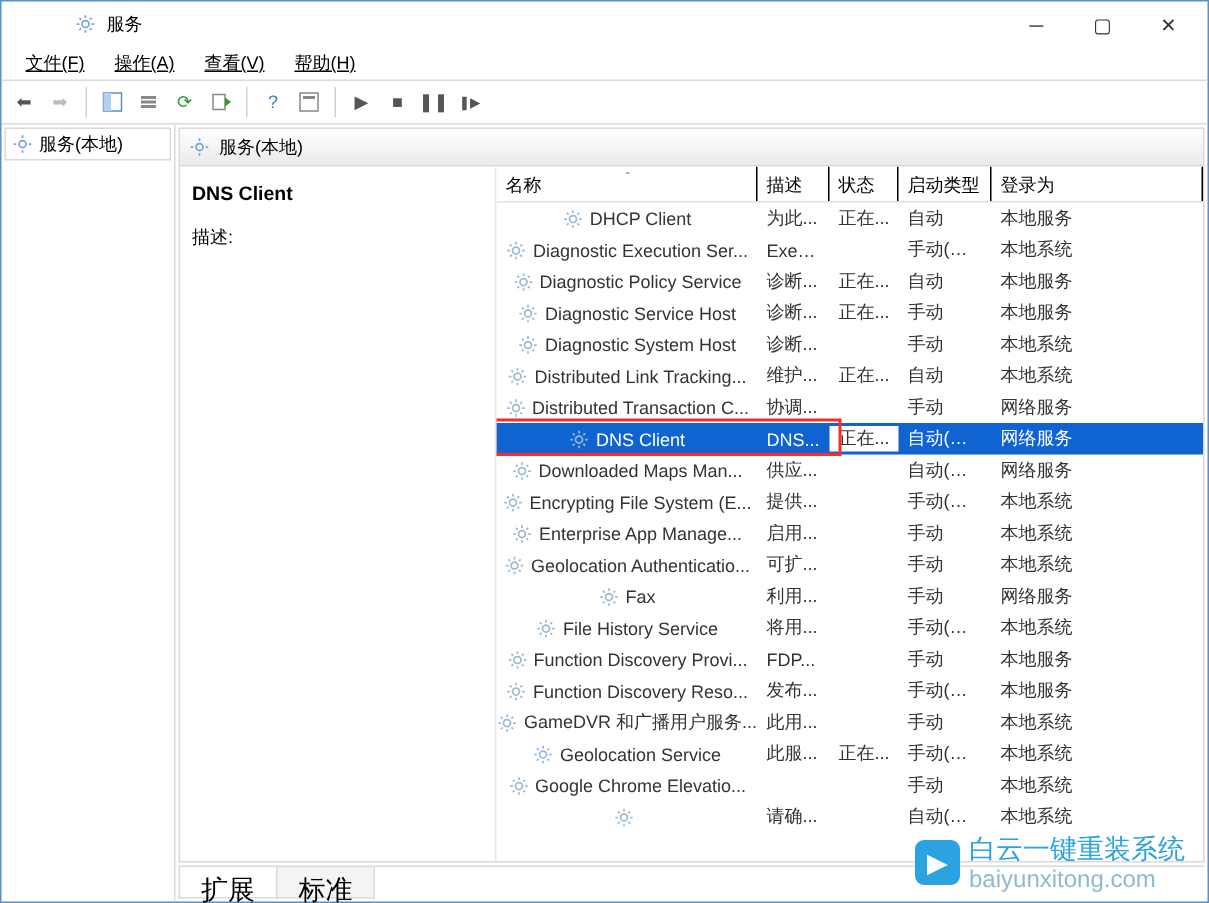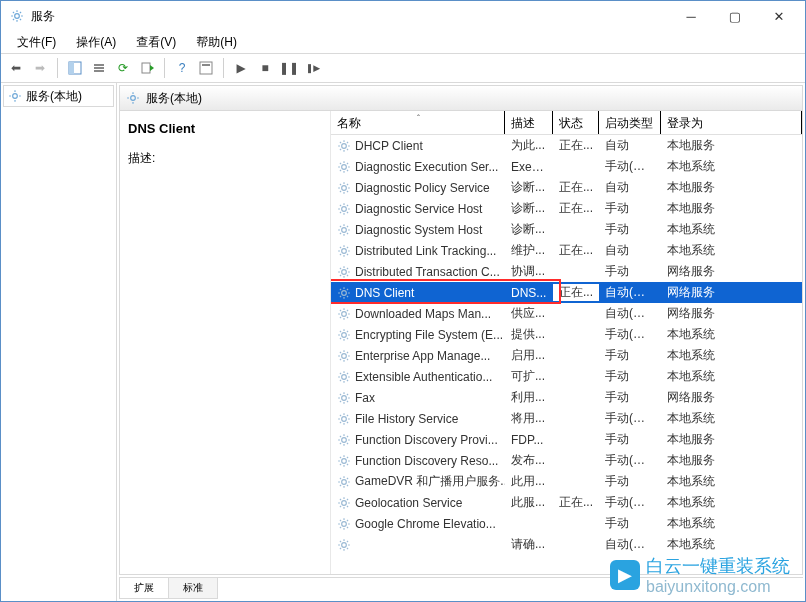--- a/index.html
+++ b/index.html
@@ -1,24 +1,24 @@
 <!DOCTYPE html>
 <html><head>
 <meta charset="utf-8">
 <style>
 * { box-sizing: border-box; margin: 0; padding: 0; font-family: "Microsoft YaHei", Arial, sans-serif; }
 body { background: #fff; width: 806px; height: 602px; overflow: hidden; position: relative; }
 .window { border: 1px solid #5a8fc7; width: 806px; height: 602px; background: #fff; }
-.titlebar { height: 30px; display: flex; align-items: center; padding: 0 4px; }
+.titlebar { height: 30px; display: flex; align-items: center; padding: 0 4px; margin-left: 40px; }
 .titlebar .gear { width: 16px; height: 16px; margin: 0 6px 0 4px; display: inline-flex; align-items: center; justify-content: center; }
 .titlebar .title { font-size: 12px; flex: 1; }
 .winctrls { display: flex; }
 .winctrls div { width: 44px; height: 28px; display: flex; align-items: center; justify-content: center; font-size: 13px; color: #333; }
 .menubar { height: 22px; display: flex; padding-left: 6px; font-size: 12px; }
-.menubar div { padding: 3px 10px; }
+.menubar div { padding: 3px 10px; text-decoration: underline; }
 .toolbar { height: 30px; border-top: 1px solid #d9d9d9; border-bottom: 1px solid #d9d9d9; display: flex; align-items: center; padding: 0 4px; gap: 2px; }
 .toolbar .sep { width: 1px; height: 20px; background: #d0d0d0; margin: 0 4px; }
 .tbbtn { width: 22px; height: 22px; display: flex; align-items: center; justify-content: center; font-size: 12px; color: #555; }
 .content { display: flex; height: calc(100% - 82px); }
 .leftpanel { width: 116px; border-right: 1px solid #d9d9d9; }
 .leftpanel .tree-item { height: 22px; display: flex; align-items: center; font-size: 12px; padding-left: 4px; border: 1px solid #d9d9d9; margin: 2px; }
 .leftpanel .tree-item .gear-sm { width: 14px; height: 14px; margin-right: 4px; }
 .rightpanel { flex: 1; display: flex; flex-direction: column; }
 .panel-header { height: 26px; background: linear-gradient(#fff,#eaeaea); display: flex; align-items: center; padding-left: 6px; font-size: 12px; border: 1px solid #d9d9d9; margin: 2px 2px 0 2px; }
 .panel-header .gear-sm { width: 14px; height: 14px; margin-right: 6px; }
@@ -39,25 +39,25 @@
 .rows { overflow-y: auto; height: 440px; position: relative; }
 .rows::-webkit-scrollbar { width: 16px; }
 .rows::-webkit-scrollbar-thumb { background: #c6c6c6; border-radius: 2px; }
 .rows::-webkit-scrollbar-track { background: #f0f0f0; }
 .row { height: 21px; display: flex; align-items: center; font-size: 12px; color: #333; white-space: nowrap; }
 .row > div { padding: 0 6px; overflow: hidden; text-overflow: ellipsis; }
 .row .gear-sm { width: 14px; height: 14px; margin-right: 4px; flex-shrink: 0; display: inline-flex; vertical-align: middle; }
 .row.selected { background: #0f64d2; color: #fff; }
 .row.selected .col-status { background: #fff; color: #333; }
 .highlight-box { position: absolute; border: 2px solid #ff2b2b; pointer-events: none; }
-.bottom-tabs { height: 22px; display: flex; font-size: 10px; border-top: 1px solid #d9d9d9; margin: 0 2px 2px 2px; }
+.bottom-tabs { height: 22px; display: flex; font-size: 18px; border-top: 1px solid #d9d9d9; margin: 0 2px 2px 2px; }
 .bottom-tabs div { padding: 3px 14px; border: 1px solid #d9d9d9; border-top: none; background: #fff; margin-right: -1px; }
 .bottom-tabs div.active { background: #fff; }
 .bottom-tabs div.inactive { background: #f4f4f4; }
-.row .col-name { display: flex; align-items: center; }
+.row .col-name { display: flex; align-items: center; justify-content: center; }
 .watermark { position: absolute; right: 16px; bottom: 6px; display: flex; align-items: center; font-size: 18px; color: #2aa3e0; }
 .watermark .logo { width: 30px; height: 30px; background: #2aa3e0; border-radius: 6px; color: #fff; display: flex; align-items: center; justify-content: center; font-size: 18px; margin-right: 6px; }
 .watermark .sub { font-size: 16px; color: #8fb9d0; }
 svg.gicon { width: 14px; height: 14px; }
 </style>
 </head>
 <body>
 
 <div class="window">
   <div class="titlebar">
@@ -326,21 +326,21 @@
                 <div class="col-logon">本地系统</div>
               </div>
               <div class="row">
                 <div class="col-name">
                   <span class="gear-sm">
                     <svg class="gicon" viewBox="0 0 24 24">
                       <circle cx="12" cy="12" r="4" fill="none" stroke="#9ab9d4" stroke-width="2"></circle>
                       <path d="M12 2v3M12 19v3M2 12h3M19 12h3M5 5l2 2M17 17l2 2M19 5l-2 2M7 17l-2 2" stroke="#9ab9d4" stroke-width="2"></path>
                     </svg>
                   </span>
-                  <span>Extensible Authenticatio...</span>
+                  <span>Geolocation Authenticatio...</span>
                 </div>
                 <div class="col-desc">可扩...</div>
                 <div class="col-status"></div>
                 <div class="col-start">手动</div>
                 <div class="col-logon">本地系统</div>
               </div>
               <div class="row">
                 <div class="col-name">
                   <span class="gear-sm">
                     <svg class="gicon" viewBox="0 0 24 24">

